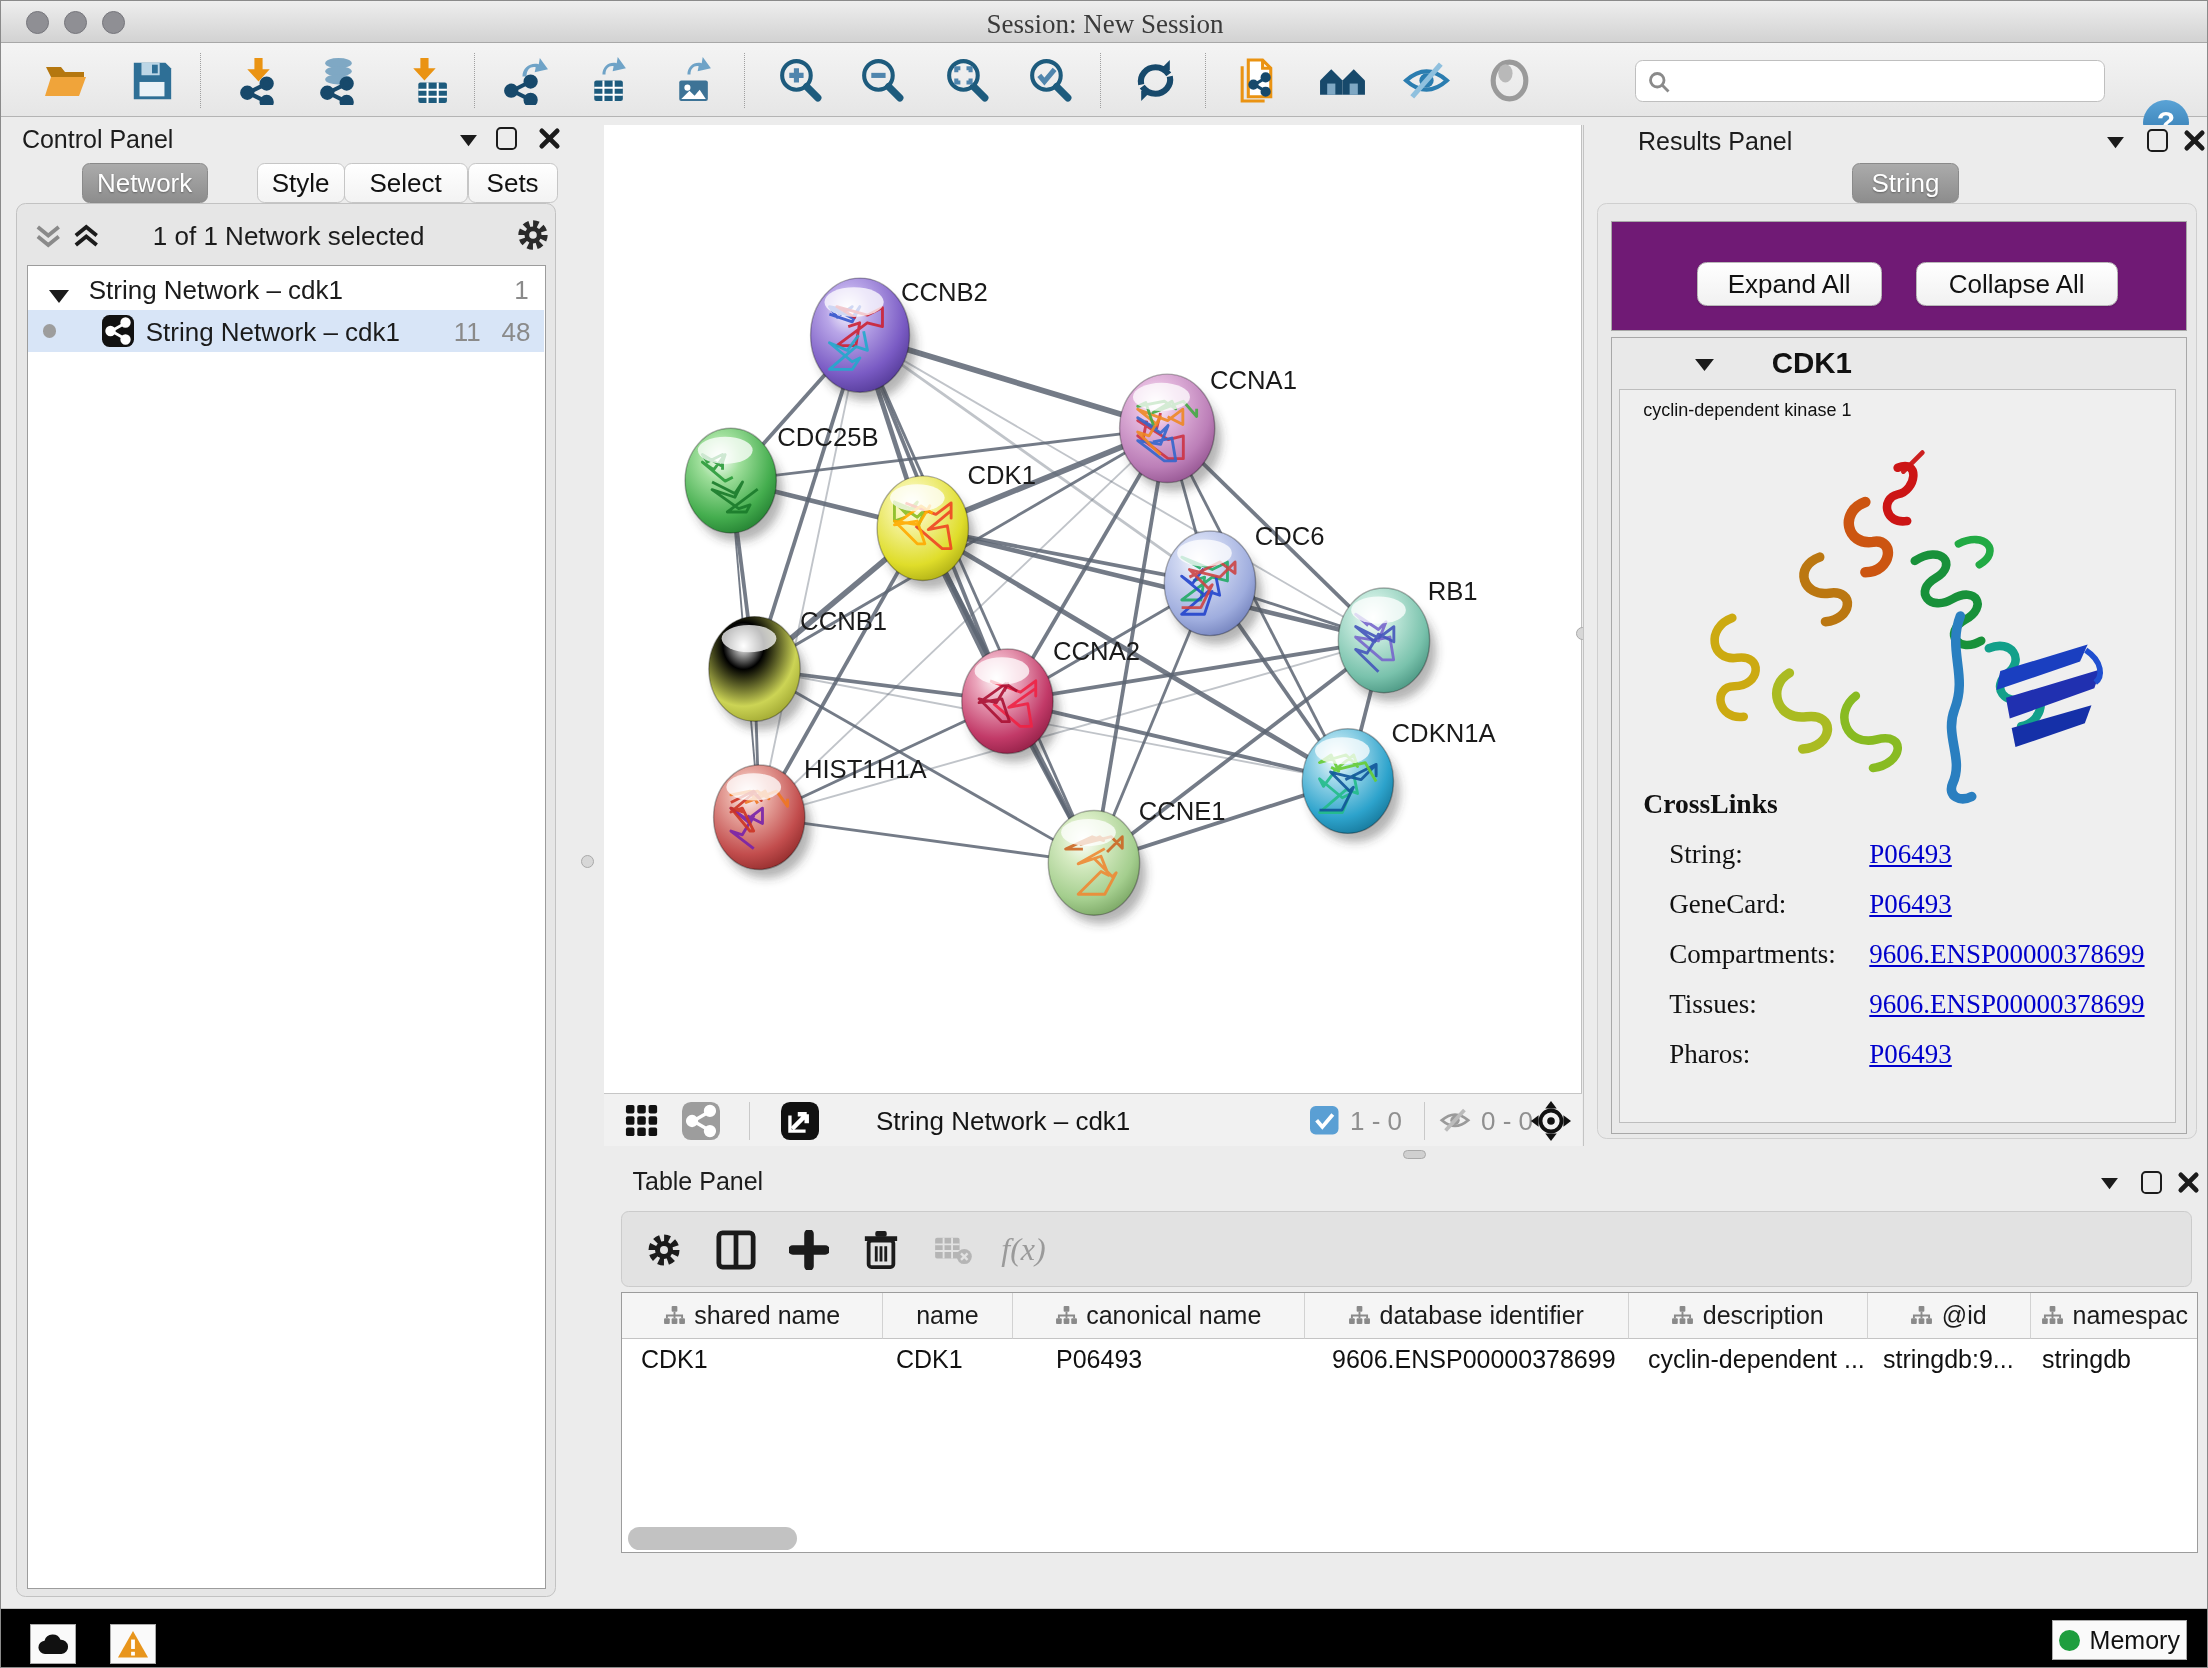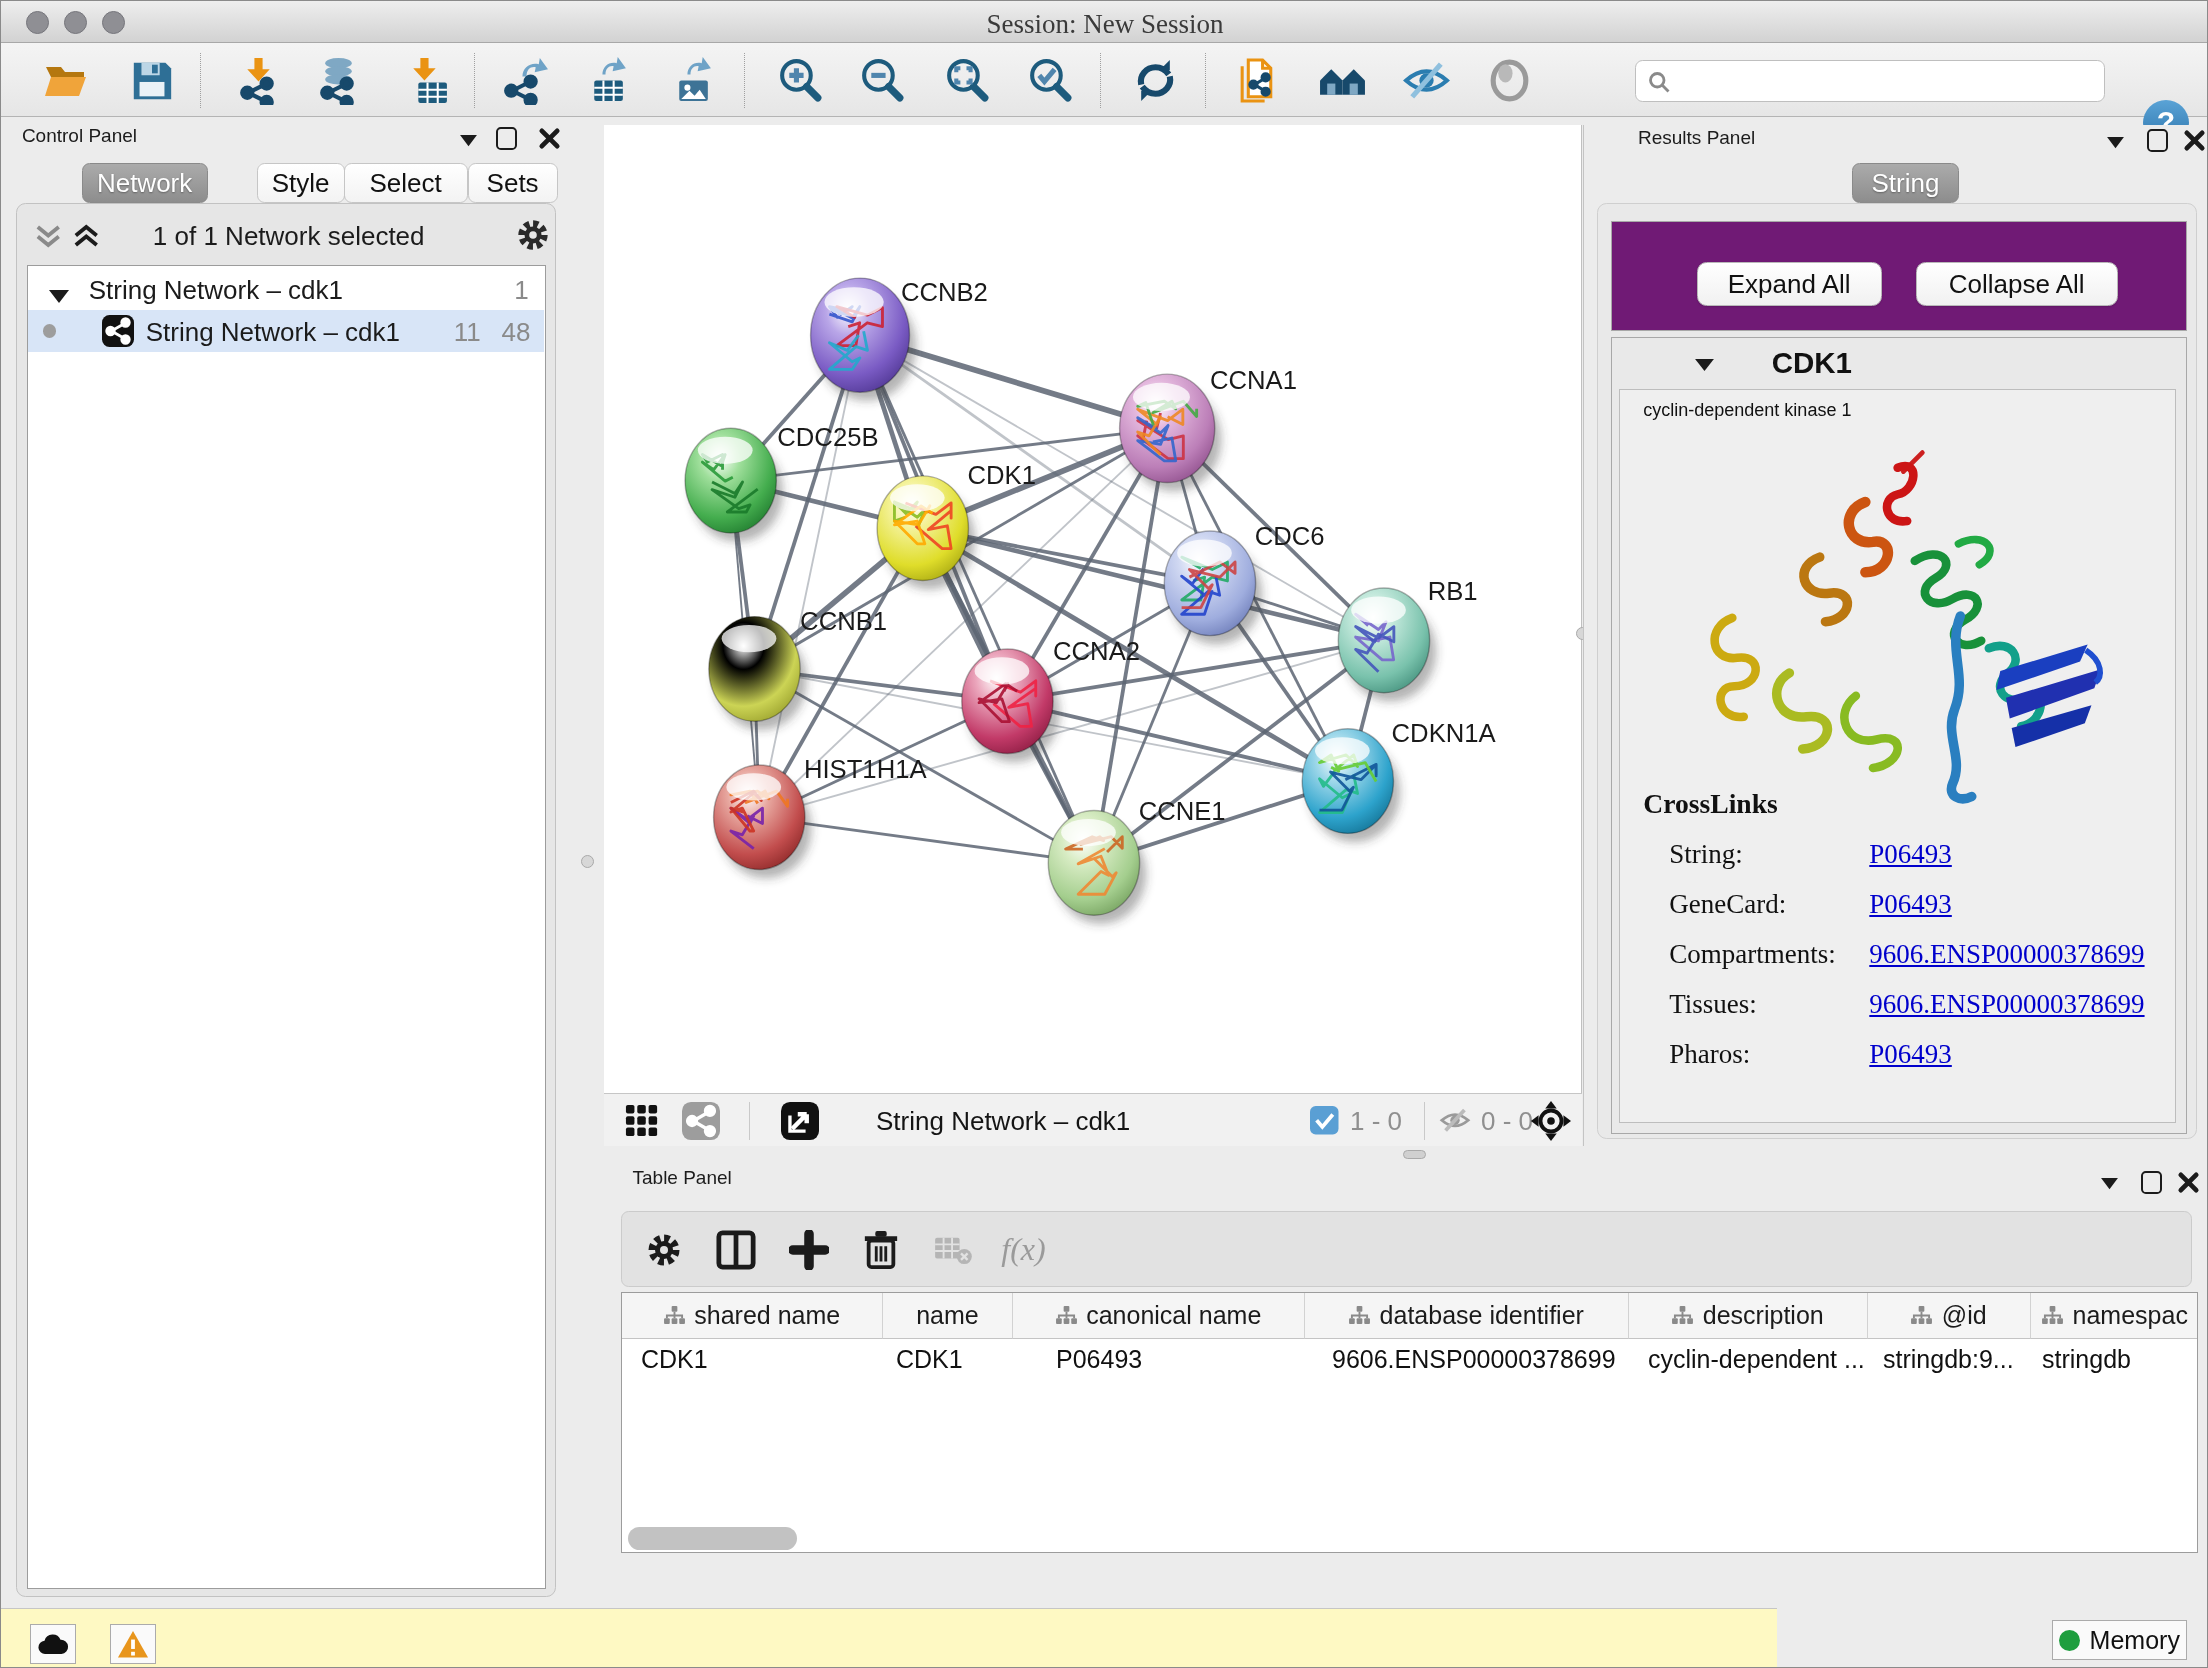--- a/index.html
+++ b/index.html
@@ -22,21 +22,21 @@
   .tdiv{position:absolute;top:9.5px;height:55px;border-left:1.9px dotted #9f9f9f;}
   .searchbox{position:absolute;left:1634px;top:17px;width:470px;height:42px;background:#fff;
     border:1.9px solid #bfbfbf;border-radius:7.6px;}
   .searchbox input{position:absolute;left:42px;top:1.9px;width:418px;height:34px;border:none;outline:none;
     font-size:25px;font-family:"Liberation Sans",sans-serif;background:transparent;}
   .helpbtn{position:absolute;left:2142px;top:57px;width:46px;height:46px;border-radius:50%;
     background:linear-gradient(#5aa3d6,#2d74ab);color:#fff;font-size:30px;font-weight:bold;
     text-align:center;line-height:44px;}
 
   
-  .phead-title{font-size:19px;color:#1c1c1c;}
+  .phead-title{font-size:25px;color:#1c1c1c;}
   .tab{position:absolute;height:40px;border-radius:7.6px;text-align:center;font-size:26px;line-height:38px;}
   .tab.sel{background:linear-gradient(#ababab,#8d8d8d);color:#fff;border:1px solid #8a8a8a;
     text-shadow:0 1px 1.9px rgba(0,0,0,.35);}
   .tab.un{background:linear-gradient(#ffffff,#f3f3f3);color:#111;border:1px solid #c6c6c6;margin-left:48px;}
 
   
   .cpanel{position:absolute;left:7.6px;top:124px;width:555px;height:1476px;}
   .cbody{position:absolute;left:7.6px;top:78px;width:540px;height:1394px;background:#e6e6e6;
     border:1px solid #c2c2c2;border-radius:9.5px;}
   .treebox{position:absolute;left:9.5px;top:61px;width:519px;height:1324px;background:#fff;
@@ -71,21 +71,21 @@
     border:1px solid #cbcbcb;border-radius:7.6px;}
   .ttool{position:absolute;top:13.3px;width:49px;height:49px;display:flex;align-items:center;justify-content:center;}
   .tablebox{position:absolute;left:17px;top:146px;width:1577px;height:261px;background:#fff;
     border:1.9px solid #9c9c9c;overflow:hidden;}
   .thead{position:absolute;left:0;top:0;height:46px;background:#f5f5f5;border-bottom:1.9px solid #c4c4c4;
     display:flex;align-items:center;justify-content:center;font-size:25px;color:#1b1b1b;gap:9.5px;}
   .tcell{position:absolute;top:46px;height:40px;font-size:25px;color:#111;line-height:40px;white-space:nowrap;overflow:hidden;}
   .hthumb{position:absolute;left:5.7px;top:234px;width:169px;height:23px;background:#c2c2c2;border-radius:11.4px;}
 
   
-  .statusbar{position:absolute;left:0;top:1607px;width:1776px;height:61px;background:#fef9c3;
+  .statusbar{position:absolute;left:0;top:1607px;width:2208px;height:61px;background:#000000;
     border-top:1px solid #c6c6c6;}
   .sbtn{position:absolute;top:15px;width:46px;height:40px;background:#fafafa;border:1.9px solid #ababab;
     display:flex;align-items:center;justify-content:center;}
 
   .sash-dot{position:absolute;width:13.3px;height:13.3px;border-radius:50%;background:#d7d7d7;border:1px solid #a9a9a9;}
 </style>
 </head>
 <body>
 
 <div class="window">

